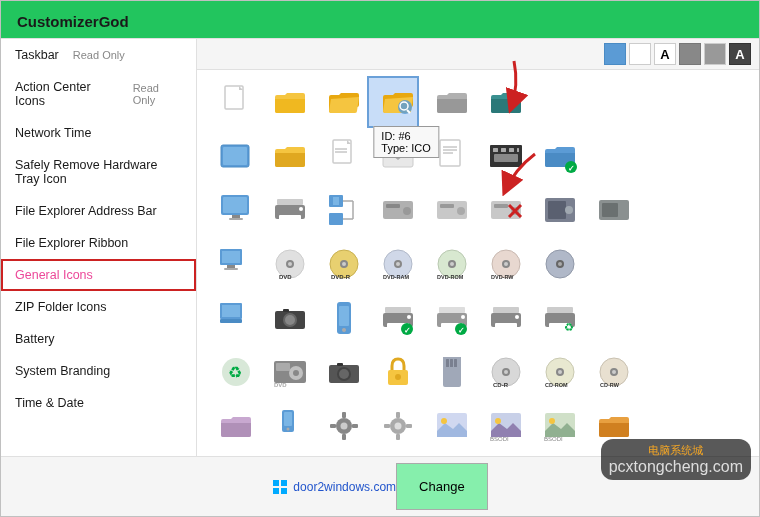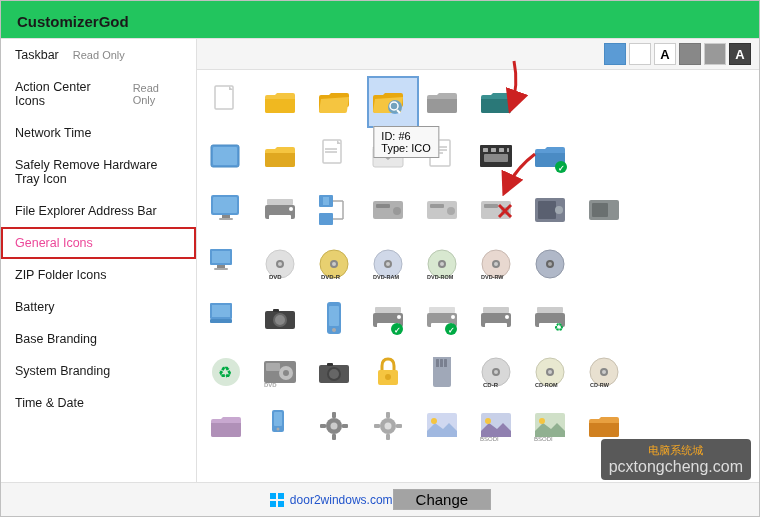--- a/index.html
+++ b/index.html
@@ -99,21 +99,21 @@
       display: flex;
       align-items: center;
       gap: 2px;
       flex-wrap: nowrap;
     }
     .icon-cell {
       width: 52px;
       height: 52px;
       display: flex;
       align-items: center;
-      justify-content: flex-start;
+      justify-content: flex-end;
       cursor: pointer;
       border: 2px solid transparent;
       position: relative;
       flex-shrink: 0;
     }
     .icon-cell.selected {
       background: #c8ddf8;
       border: 2px solid #6aa0d8;
     }
     .icon-cell svg, .icon-cell .icon-img {
@@ -143,25 +143,25 @@
     }
     .bottom-link {
       color: #2255cc;
       font-size: 12px;
       display: flex;
       align-items: center;
       gap: 5px;
       text-decoration: none;
     }
     .change-btn {
-      padding: 1px 22px;
-      background: #a3a3a3;
+      padding: 15px 22px;
+      background: #86efac;
       border: 1px solid #aaa;
       cursor: pointer;
-      font-size: 15px;
+      font-size: 13px;
     }
 
     
     .icons-grid::-webkit-scrollbar { width: 8px; }
     .icons-grid::-webkit-scrollbar-track { background: #f0f0f0; }
     .icons-grid::-webkit-scrollbar-thumb { background: #c0c0c0; border-radius: 4px; }
     .sidebar::-webkit-scrollbar { width: 6px; }
     .sidebar::-webkit-scrollbar-thumb { background: #c0c0c0; }
   </style>
 </head>
@@ -173,24 +173,24 @@
   </div>
   <div class="content">
 
     <div class="sidebar">
 
     <div class="sidebar-item">Taskbar<span class="status">Read Only</span></div>
         <div class="sidebar-item">Action Center Icons<span class="status">Read Only</span></div>
         <div class="sidebar-item">Network Time</div>
         <div class="sidebar-item">Safely Remove Hardware Tray Icon</div>
         <div class="sidebar-item">File Explorer Address Bar</div>
+        <div class="sidebar-item">File Explorer Ribbon</div>
         <div class="sidebar-item active">General Icons</div>
         <div class="sidebar-item">ZIP Folder Icons</div>
         <div class="sidebar-item">Battery</div>
-        <div class="sidebar-item">Base Branding</div>
         <div class="sidebar-item">System Branding</div>
         <div class="sidebar-item">Time &amp; Date</div>
       </div>
 
     <div class="main-area">
       <div class="toolbar">
         <div class="toolbar-btn blue"></div>
         <div class="toolbar-btn" style="background:#fff;"></div>
         <div class="toolbar-btn" style="font-weight:bold;font-size:13px;">A</div>
         <div class="toolbar-btn gray"></div>
@@ -650,17 +650,17 @@
     <svg width="50" height="50" viewBox="0 0 50 50">
       <defs>
           <marker id="arr2" markerWidth="8" markerHeight="8" refX="6" refY="4" orient="auto">
             <path d="M0,0 L8,4 L0,8 Z" fill="#cc2222"></path>
           </marker>
         </defs>
       <path d="M40,5 Q20,20 10,42" stroke="#cc2222" stroke-width="3" fill="none" marker-end="url(#arr2)"></path>
     </svg>
   </div>
 
-  <div style="position:absolute; right:8px; bottom:36px; background:rgba(0,0,0,0.65); color:#f5a623; font-size:11px; padding:4px 8px; border-radius:4px; pointer-events:none; z-index:40; text-align:center;">
+  <div style="position:absolute; right:8px; bottom:36px; background:rgba(0,0,0,0.65); color:#f5a623; font-size:11px; padding:4px 8px; border-radius:12px; pointer-events:none; z-index:40; text-align:center;">
     <div>电脑系统城</div>
     <div style="font-size:16px; color:#ddd;">pcxtongcheng.com</div>
   </div>
 </div>
 
 </body></html>

